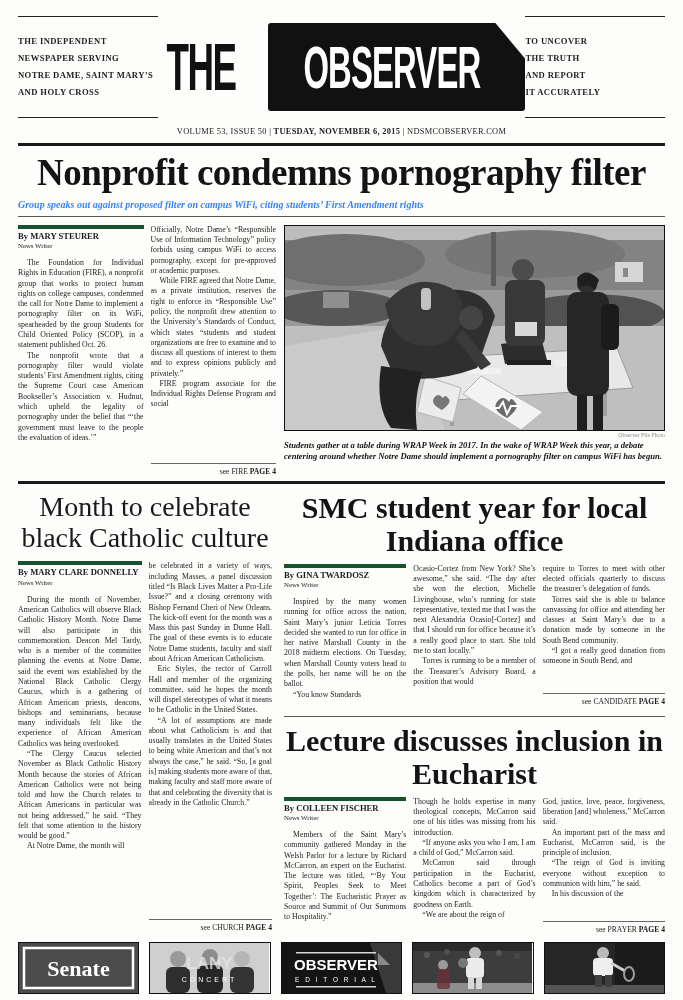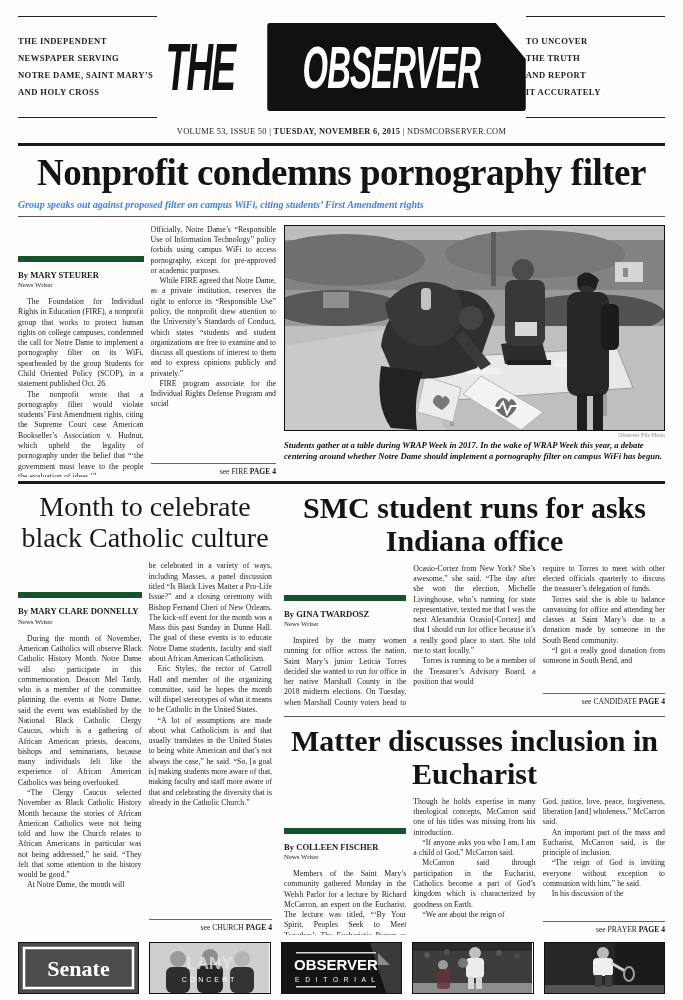--- a/index.html
+++ b/index.html
@@ -10,21 +10,21 @@
     font-family:"Liberation Serif","DejaVu Serif",serif;
     padding:16px 18px 0 18px;
   }
   
   .masthead { display:flex; align-items:stretch; justify-content:space-between; height:102px; }
   .tagline {
     width:198px; border-top:1.5px solid #222; border-bottom:1.5px solid #222;
     display:flex; flex-direction:column; justify-content:center; 
     font-size:8.6px; font-weight:bold; letter-spacing:.4px; line-height:17px; color:#222;
   }
-  .logo { display:flex; align-items:center; justify-content:center; gap:24px; flex:1;font-style:italic; }
+  .logo { display:flex; align-items:center; justify-content:center; gap:24px; flex:1; }
   .logo-the {
     font-family:"Liberation Sans","DejaVu Sans",sans-serif; font-weight:bold;
     font-size:46px; letter-spacing:-2px; color:#111;
     display:inline-block; transform:scale(.8,1.45); transform-origin:center;
   }
   .logo-box {
     position:relative; background:#111; height:88px; padding:0 26px 0 16px;
     display:flex; align-items:center; border-radius:3px;
     clip-path:polygon(0 0, calc(100% - 30px) 0, 100% 36px, 100% 100%, 0 100%);
   }
@@ -41,21 +41,21 @@
   .h-main { margin-top:7px; text-align:center; font-weight:bold; font-size:37px; letter-spacing:-.5px; line-height:1.1; color:#141414; }
   .h-sub  { margin-top:5px; font-style:italic; font-weight:bold; font-size:10px; color:#3b82f6; }
   .lead-sep { margin-top:6px; border-top:1px solid #555; }
   .lead-body { display:flex; gap:8px; margin-top:8px; height:252px; }
   .text-cols { display:flex; gap:7px; }
   .lead-body .text-cols { width:258px; }
   .col { flex:1 1 0; display:flex; flex-direction:column; overflow:hidden;
          font-size:7.8px; line-height:1.32; text-align:justify; }
   .col p { text-indent:9px; }
   .col p.noindent { text-indent:0; }
-  .byline { border-top:6px solid #14532d; padding-top:8px; font-weight:bold; font-size:8.6px;margin-top:31px; }
+  .byline { border-top:4px solid #14532d; padding-top:2px; font-weight:bold; font-size:8.6px; }
   .byline-role { font-size:6.8px; margin-bottom:7px; }
   .jump { margin-top:auto; border-top:1px solid #666; padding-top:3px; text-align:right; font-size:7.6px; }
   .jump b { font-weight:bold; }
   figure.lead-photo { width:381px; }
   .photo-frame { border:1px solid #111; background:#c9c9c9; }
   .photo-frame svg { display:block; }
   .photo-credit { text-align:right; font-size:5.8px; color:#8a8a8a; margin-top:1px; }
   .photo-caption { margin-top:2px; font-weight:bold; font-style:italic; font-size:8.6px; line-height:1.3; color:#111; }
   
   .bottom { display:flex; gap:12px; margin-top:7px; height:442px; }
@@ -208,21 +208,21 @@
             <span>see CHURCH</span>
             <b>PAGE 4</b>
           </div>
         </div>
       </div>
     </section>
 
     <div class="block-right">
 
       <section>
-        <h2 class="h-right">SMC student runs for asks Indiana office</h2>
+        <h2 class="h-right">SMC student year for local Indiana office</h2>
         <div class="text-cols cols-smc">
           <div class="col">
             <div class="byline">By GINA TWARDOSZ</div>
             <div class="byline-role">News Writer</div>
             <p>Inspired by the many women running for office across the nation, Saint Mary’s junior Leticia Torres decided she wanted to run for office in her native Marshall County in the 2018 midterm elections. On Tuesday, when Marshall County voters head to the polls, her name will be on the ballot.</p>
             <p>“You know Standards</p>
           </div>
           <div class="col">
             <p class="noindent">Ocasio-Cortez from New York? She’s awesome,” she said. “The day after she won the election, Michelle Livinghouse, who’s running for state representative, texted me that I was the next Alexandria Ocasio[-Cortez] and that I should run for office because it’s a really good place to start. She told me to start locally.”</p>
             <p>Torres is running to be a member of the Treasurer’s Advisory Board, a position that would</p>
@@ -235,21 +235,21 @@
               <span>see CANDIDATE</span>
               <b>PAGE 4</b>
             </div>
           </div>
         </div>
       </section>
 
       <div class="story-sep"></div>
 
       <section>
-        <h2 class="h-right">Matter discusses inclusion in Eucharist</h2>
+        <h2 class="h-right">Lecture discusses inclusion in Eucharist</h2>
         <div class="text-cols cols-prayer">
           <div class="col">
             <div class="byline">By COLLEEN FISCHER</div>
             <div class="byline-role">News Writer</div>
             <p>Members of the Saint Mary’s community gathered Monday in the Welsh Parlor for a lecture by Richard McCarron, an expert on the Eucharist. The lecture was titled, “‘By Your Spirit, Peoples Seek to Meet Together’: The Eucharistic Prayer as Source and Summit of Our Summons to Hospitality.”</p>
           </div>
           <div class="col">
             <p class="noindent">Though he holds expertise in many theological concepts, McCarron said one of his titles was missing from his introduction.</p>
             <p>“If anyone asks you who I am, I am a child of God,” McCarron said.</p>
             <p>McCarron said through participation in the Eucharist, Catholics become a part of God’s kingdom which is characterized by goodness on Earth.</p>

